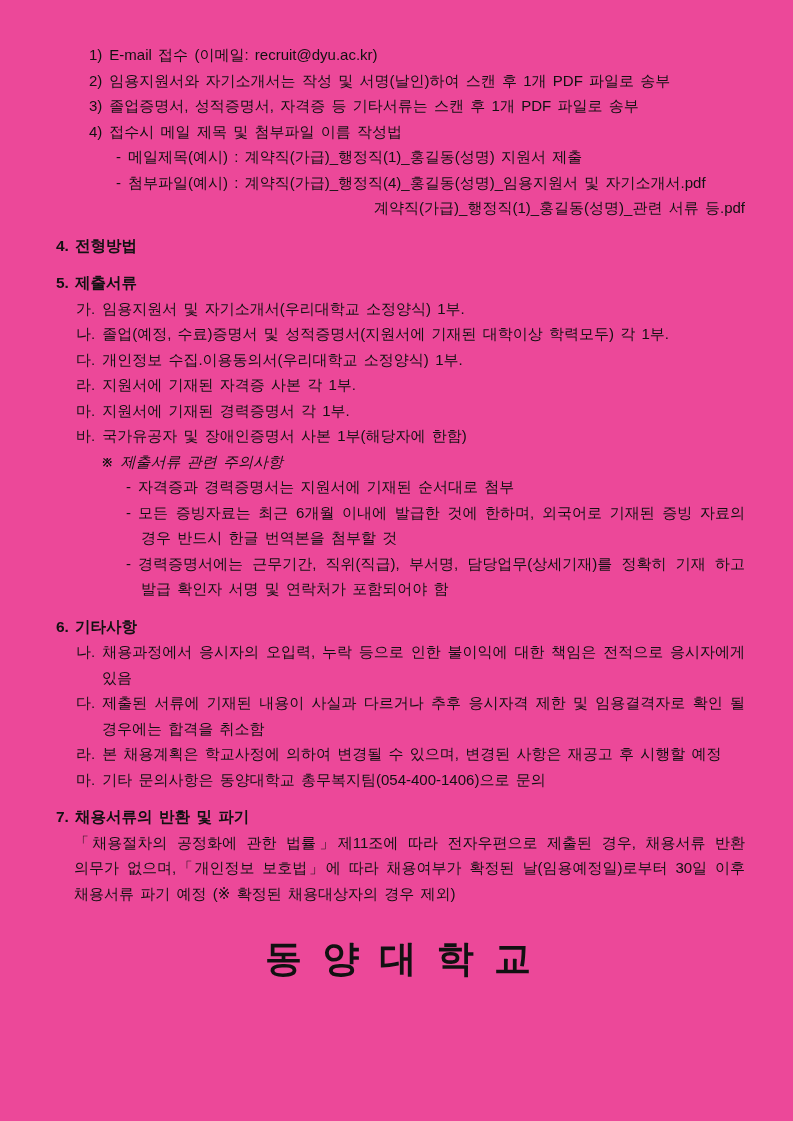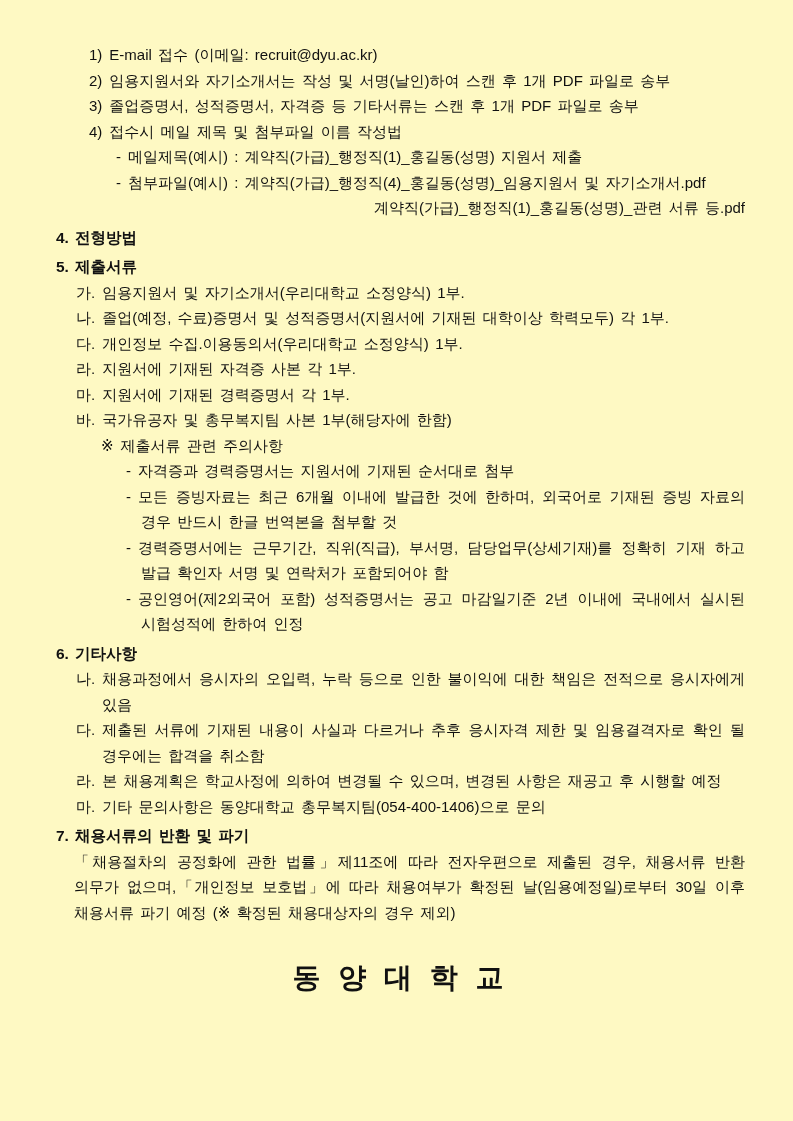--- a/index.html
+++ b/index.html
@@ -5,21 +5,21 @@
   html, body {
     margin: 0;
     padding: 0;
     background: #e8e8e8;
   }
   .page {
     position: relative;
     width: 793px;
     height: 1121px;
     margin: 0 auto;
-    background: #fef9c3;
+    background: #ec4899;
     color: #111111;
     font-family: "Liberation Sans", "DejaVu Sans", sans-serif;
     font-size: 15px;
     line-height: 25.5px;
     box-sizing: border-box;
     padding: 42px 48px 0 56px;
     overflow: hidden;
   }
   .doc-body { width: 100%; }
 
@@ -33,36 +33,36 @@
 
   .marker { margin-right: 7px; }
 
   
   .line-num       { padding-left: 55px; text-indent: -22px; }
   
   .line-dash      { padding-left: 75px; text-indent: -15px; }
   
   .line-filecont  { padding-left: 200px; text-align: right; }
   
-  .line-section   { margin-top: 4px; font-weight: bold; font-size: 15.5px; text-align: left; }
+  .line-section   { margin-top: 12px; font-weight: bold; font-size: 15.5px; text-align: left; }
   .line-section .marker { margin-right: 6px; }
   
   .line-ga        { padding-left: 46px; text-indent: -26px; }
   
-  .line-note      { padding-left: 69px; text-indent: -24px; }
+  .line-note      { padding-left: 69px; text-indent: -24px; font-style: italic; }
   
   .line-subdash   { padding-left: 85px; text-indent: -15px; }
   
   .line-para      { padding-left: 18px; }
 
   .footer-title {
     margin-top: 36px;
     text-align: center;
     font-weight: bold;
-    font-size: 28px;
+    font-size: 37px;
     letter-spacing: 5px;
     line-height: 34px;
     color: #111111;
   }
 </style>
 </head>
 <body>
 
 <div class="page">
   <div class="doc-body" id="doc-body">
@@ -73,26 +73,25 @@
       <div class="doc-line line-dash"><span class="marker">-</span><span>메일제목(예시) : 계약직(가급)_행정직(1)_홍길동(성명) 지원서 제출</span></div>
       <div class="doc-line line-dash"><span class="marker">-</span><span>첨부파일(예시) : 계약직(가급)_행정직(4)_홍길동(성명)_임용지원서 및 자기소개서.pdf</span></div>
       <div class="doc-line line-filecont"><span>계약직(가급)_행정직(1)_홍길동(성명)_관련 서류 등.pdf</span></div>
       <div class="doc-line line-section"><span class="marker">4.</span><span>전형방법</span></div>
       <div class="doc-line line-section"><span class="marker">5.</span><span>제출서류</span></div>
       <div class="doc-line line-ga"><span class="marker">가.</span><span>임용지원서 및 자기소개서(우리대학교 소정양식) 1부.</span></div>
       <div class="doc-line line-ga"><span class="marker">나.</span><span>졸업(예정, 수료)증명서 및 성적증명서(지원서에 기재된 대학이상 학력모두) 각 1부.</span></div>
       <div class="doc-line line-ga"><span class="marker">다.</span><span>개인정보 수집.이용동의서(우리대학교 소정양식) 1부.</span></div>
       <div class="doc-line line-ga"><span class="marker">라.</span><span>지원서에 기재된 자격증 사본 각 1부.</span></div>
       <div class="doc-line line-ga"><span class="marker">마.</span><span>지원서에 기재된 경력증명서 각 1부.</span></div>
-      <div class="doc-line line-ga"><span class="marker">바.</span><span>국가유공자 및 총무복지팀 사본 1부(해당자에 한함)</span></div>
+      <div class="doc-line line-ga"><span class="marker">바.</span><span>국가유공자 및 장애인증명서 사본 1부(해당자에 한함)</span></div>
       <div class="doc-line line-note"><span class="marker">※</span><span>제출서류 관련 주의사항</span></div>
       <div class="doc-line line-subdash"><span class="marker">-</span><span>자격증과 경력증명서는 지원서에 기재된 순서대로 첨부</span></div>
       <div class="doc-line line-subdash"><span class="marker">-</span><span>모든 증빙자료는 최근 6개월 이내에 발급한 것에 한하며, 외국어로 기재된 증빙 자료의 경우 반드시 한글 번역본을 첨부할 것</span></div>
       <div class="doc-line line-subdash"><span class="marker">-</span><span>경력증명서에는 근무기간, 직위(직급), 부서명, 담당업무(상세기재)를 정확히 기재 하고 발급 확인자 서명 및 연락처가 포함되어야 함</span></div>
-      <div class="doc-line line-subdash"><span class="marker">-</span><span>공인영어(제2외국어 포함) 성적증명서는 공고 마감일기준 2년 이내에 국내에서 실시된 시험성적에 한하여 인정</span></div>
       <div class="doc-line line-section"><span class="marker">6.</span><span>기타사항</span></div>
       <div class="doc-line line-ga"><span class="marker">나.</span><span>채용과정에서 응시자의 오입력, 누락 등으로 인한 불이익에 대한 책임은 전적으로 응시자에게 있음</span></div>
       <div class="doc-line line-ga"><span class="marker">다.</span><span>제출된 서류에 기재된 내용이 사실과 다르거나 추후 응시자격 제한 및 임용결격자로 확인 될 경우에는 합격을 취소함</span></div>
       <div class="doc-line line-ga"><span class="marker">라.</span><span>본 채용계획은 학교사정에 의하여 변경될 수 있으며, 변경된 사항은 재공고 후 시행할 예정</span></div>
       <div class="doc-line line-ga"><span class="marker">마.</span><span>기타 문의사항은 동양대학교 총무복지팀(054-400-1406)으로 문의</span></div>
       <div class="doc-line line-section"><span class="marker">7.</span><span>채용서류의 반환 및 파기</span></div>
       <div class="doc-line line-para"><span>「채용절차의 공정화에 관한 법률」제11조에 따라 전자우편으로 제출된 경우, 채용서류 반환 의무가 없으며,「개인정보 보호법」에 따라 채용여부가 확정된 날(임용예정일)로부터 30일 이후 채용서류 파기 예정 (※ 확정된 채용대상자의 경우 제외)</span></div>
     </div>
   <div class="footer-title">동 양 대 학 교</div>
 </div>

